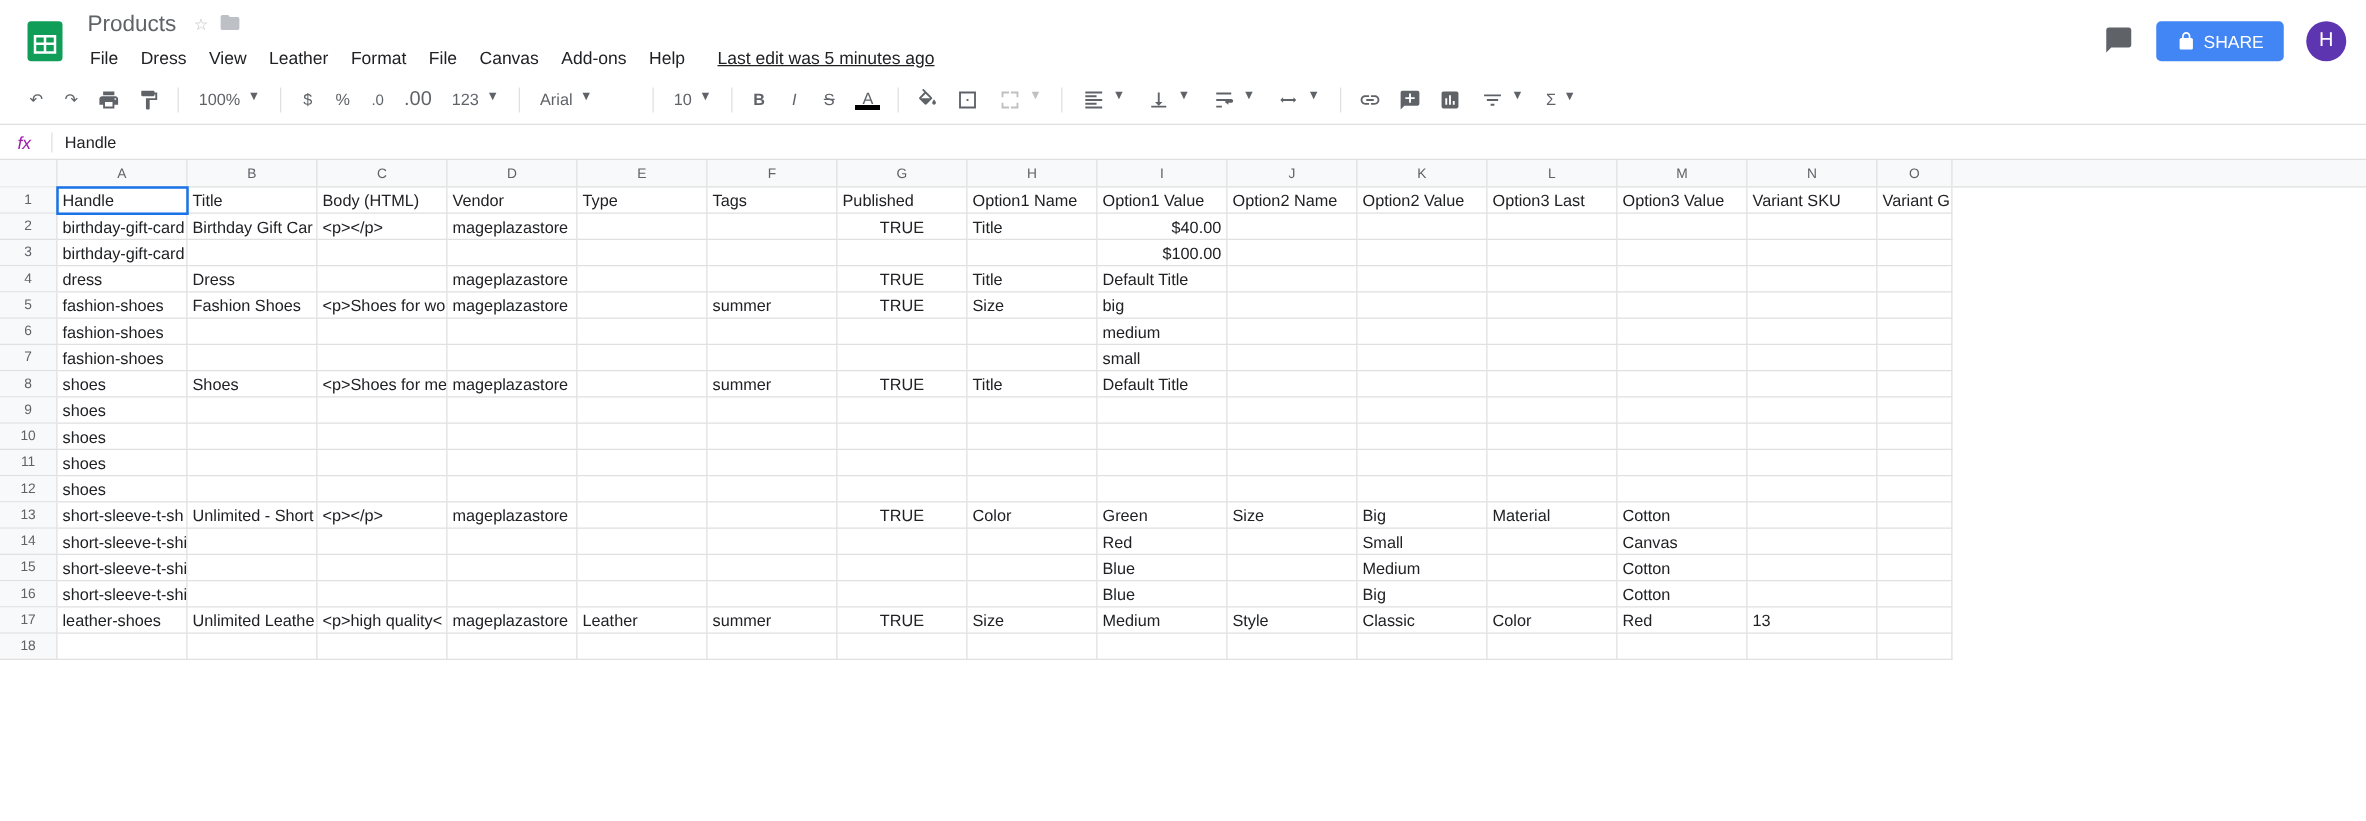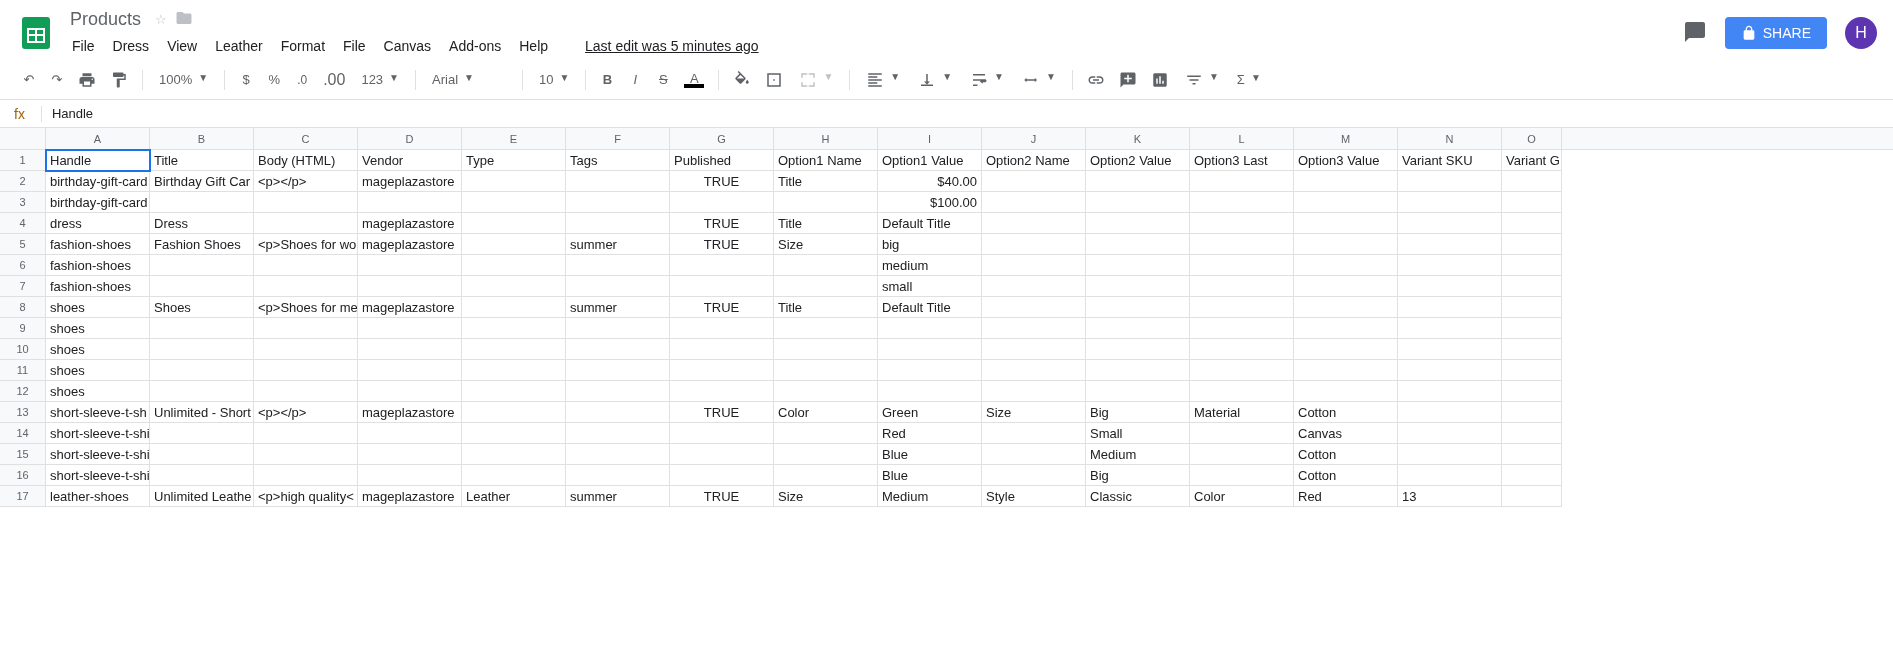--- a/index.html
+++ b/index.html
@@ -8,37 +8,37 @@
 
 .header{display:flex;align-items:center;padding:6px 16px 0;height:60px}
 .logo{width:40px;height:40px;display:flex;align-items:center;justify-content:center;margin-right:8px}
 .logo svg{width:36px;height:36px}
 .title-area{flex:1}
 .doc-title-row{display:flex;align-items:center;gap:8px}
 .doc-title{font-size:18px;color:#5f6368;padding:2px 6px}
 .star-icon,.folder-icon{color:#bdc1c6;cursor:pointer}
 .menubar{display:flex;gap:2px;padding:2px 0}
 .menubar span{padding:4px 8px;cursor:pointer;font-size:14px;color:#202124}
-.last-edit{color:#5f6368;font-size:14px;text-decoration:underline;cursor:pointer;margin-left:19px}
+.last-edit{color:#5f6368;font-size:14px;text-decoration:underline;cursor:pointer;margin-left:8px}
 .header-right{display:flex;align-items:center;gap:18px}
 .comment-btn{color:#5f6368;cursor:pointer}
 .share-btn{background:#4285f4;color:#fff;border:none;padding:8px 16px;border-radius:4px;font-size:14px;font-weight:500;display:flex;align-items:center;gap:6px;cursor:pointer}
 .avatar{width:32px;height:32px;border-radius:50%;background:#5e35b1;color:#fff;display:flex;align-items:center;justify-content:center;font-size:16px;cursor:pointer}
 
 
 .toolbar{display:flex;align-items:center;padding:4px 16px;height:40px;color:#5f6368;gap:2px;border-bottom:1px solid #e0e0e0}
 .tb-btn{padding:4px 6px;cursor:pointer;display:flex;align-items:center;justify-content:center;min-width:26px;height:28px;border-radius:2px}
 .tb-sep{width:1px;height:20px;background:#e0e0e0;margin:0 6px}
 .tb-select{display:flex;align-items:flex-start;gap:4px;padding:4px 8px;cursor:pointer}
 .tb-select .chev{font-size:10px;margin-left:2px;color:#5f6368}
 .color-bar{height:4px;background:#000;width:20px;margin-top:-2px}
 
 
 .formula-bar{display:flex;align-items:center;height:28px;border-bottom:1px solid #e0e0e0;padding:0 8px}
-.fx{color:#a16207;font-size:14px;padding:0 16px 0 6px;border-right:1px solid #e0e0e0}
+.fx{font-style:italic;color:#a21caf;font-size:14px;padding:0 16px 0 6px;border-right:1px solid #e0e0e0}
 .formula-input{flex:1;padding:0 10px;font-size:13px}
 
 
 .grid{display:flex;flex-direction:column}
 .col-headers{display:flex;height:22px;background:#f8f9fa;border-bottom:1px solid #e0e0e0}
 .corner{width:46px;border-right:1px solid #e0e0e0;background:#f8f9fa}
 .col-h{border-right:1px solid #e0e0e0;display:flex;align-items:center;justify-content:center;font-size:11px;color:#5f6368;cursor:pointer}
 .rows{display:flex;flex-direction:column}
 .row{display:flex;height:21px}
 .row-h{width:46px;background:#f8f9fa;border-right:1px solid #e0e0e0;border-bottom:1px solid #e0e0e0;display:flex;align-items:center;justify-content:center;font-size:11px;color:#5f6368;cursor:pointer}
@@ -541,14 +541,32 @@
         <div class="cell cG center">TRUE</div>
         <div class="cell cH">Size</div>
         <div class="cell cI">Medium</div>
         <div class="cell cJ">Style</div>
         <div class="cell cK">Classic</div>
         <div class="cell cL">Color</div>
         <div class="cell cM">Red</div>
         <div class="cell cN">13</div>
         <div class="cell cO"></div>
       </div>
+      <div class="row">
+        <div class="row-h">18</div>
+        <div class="cell cA"></div>
+        <div class="cell cB"></div>
+        <div class="cell cC"></div>
+        <div class="cell cD"></div>
+        <div class="cell cE"></div>
+        <div class="cell cF"></div>
+        <div class="cell cG"></div>
+        <div class="cell cH"></div>
+        <div class="cell cI"></div>
+        <div class="cell cJ"></div>
+        <div class="cell cK"></div>
+        <div class="cell cL"></div>
+        <div class="cell cM"></div>
+        <div class="cell cN"></div>
+        <div class="cell cO"></div>
+      </div>
     </div>
 </div>
 
 </body></html>

